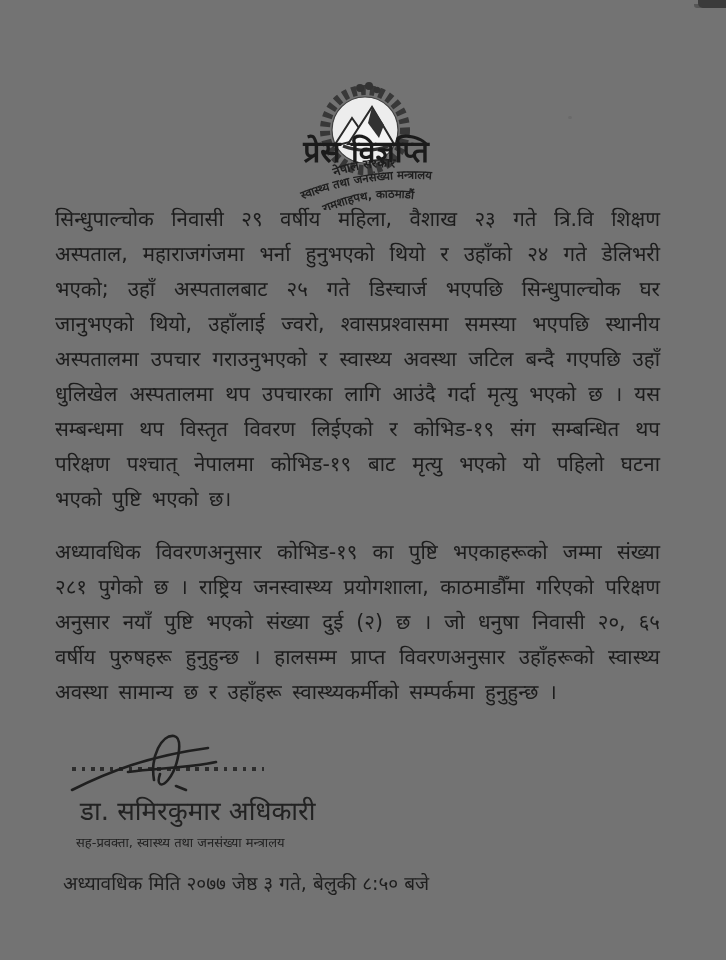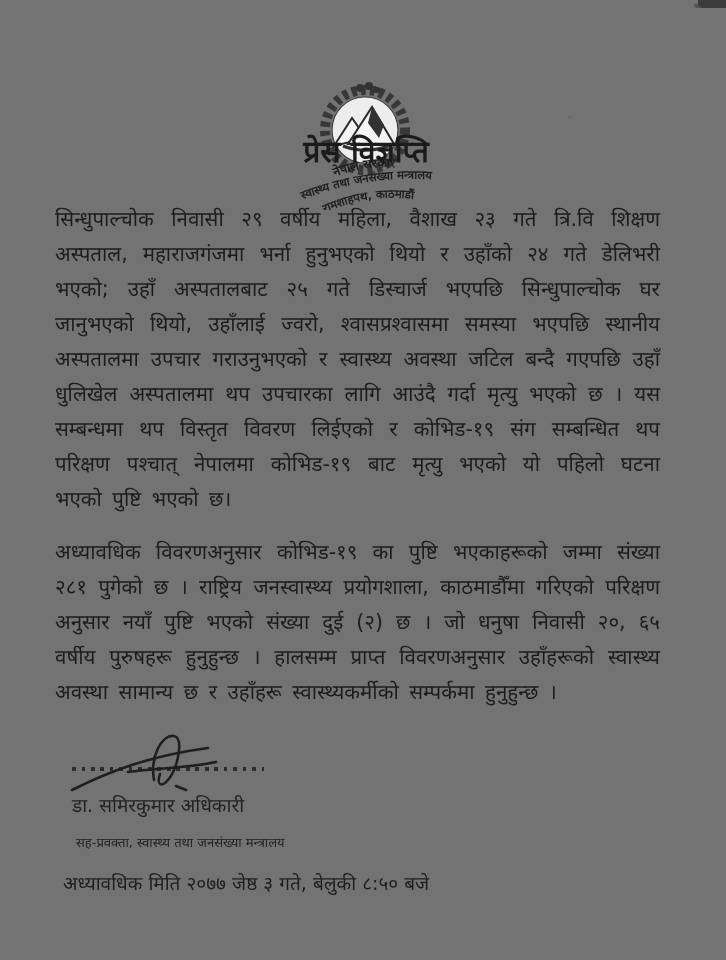--- a/index.html
+++ b/index.html
@@ -32,22 +32,22 @@
   }
   .doc-body p{margin:0 16px 18px 0;}
 
   .sig-dots{
     position:absolute;left:72px;top:767px;width:192px;height:4px;
     background:repeating-linear-gradient(90deg,#2c2c2c 0 3.5px,transparent 3.5px 9.5px);
   }
   .sig-svg{position:absolute;left:58px;top:728px;}
 
   .sig-name{
-    position:absolute;left:72px;top:792px;
-    font-size:19px;color:#222;
+    position:absolute;left:80px;top:792px;
+    font-size:26px;color:#222;
   }
   .sig-designation{
     position:absolute;left:76px;top:833px;
     font-size:13px;color:#222;
   }
   .updated-line{
     position:absolute;left:63px;top:870px;
     font-size:19px;color:#1e1e1e;text-align:center;
   }
 </style>

